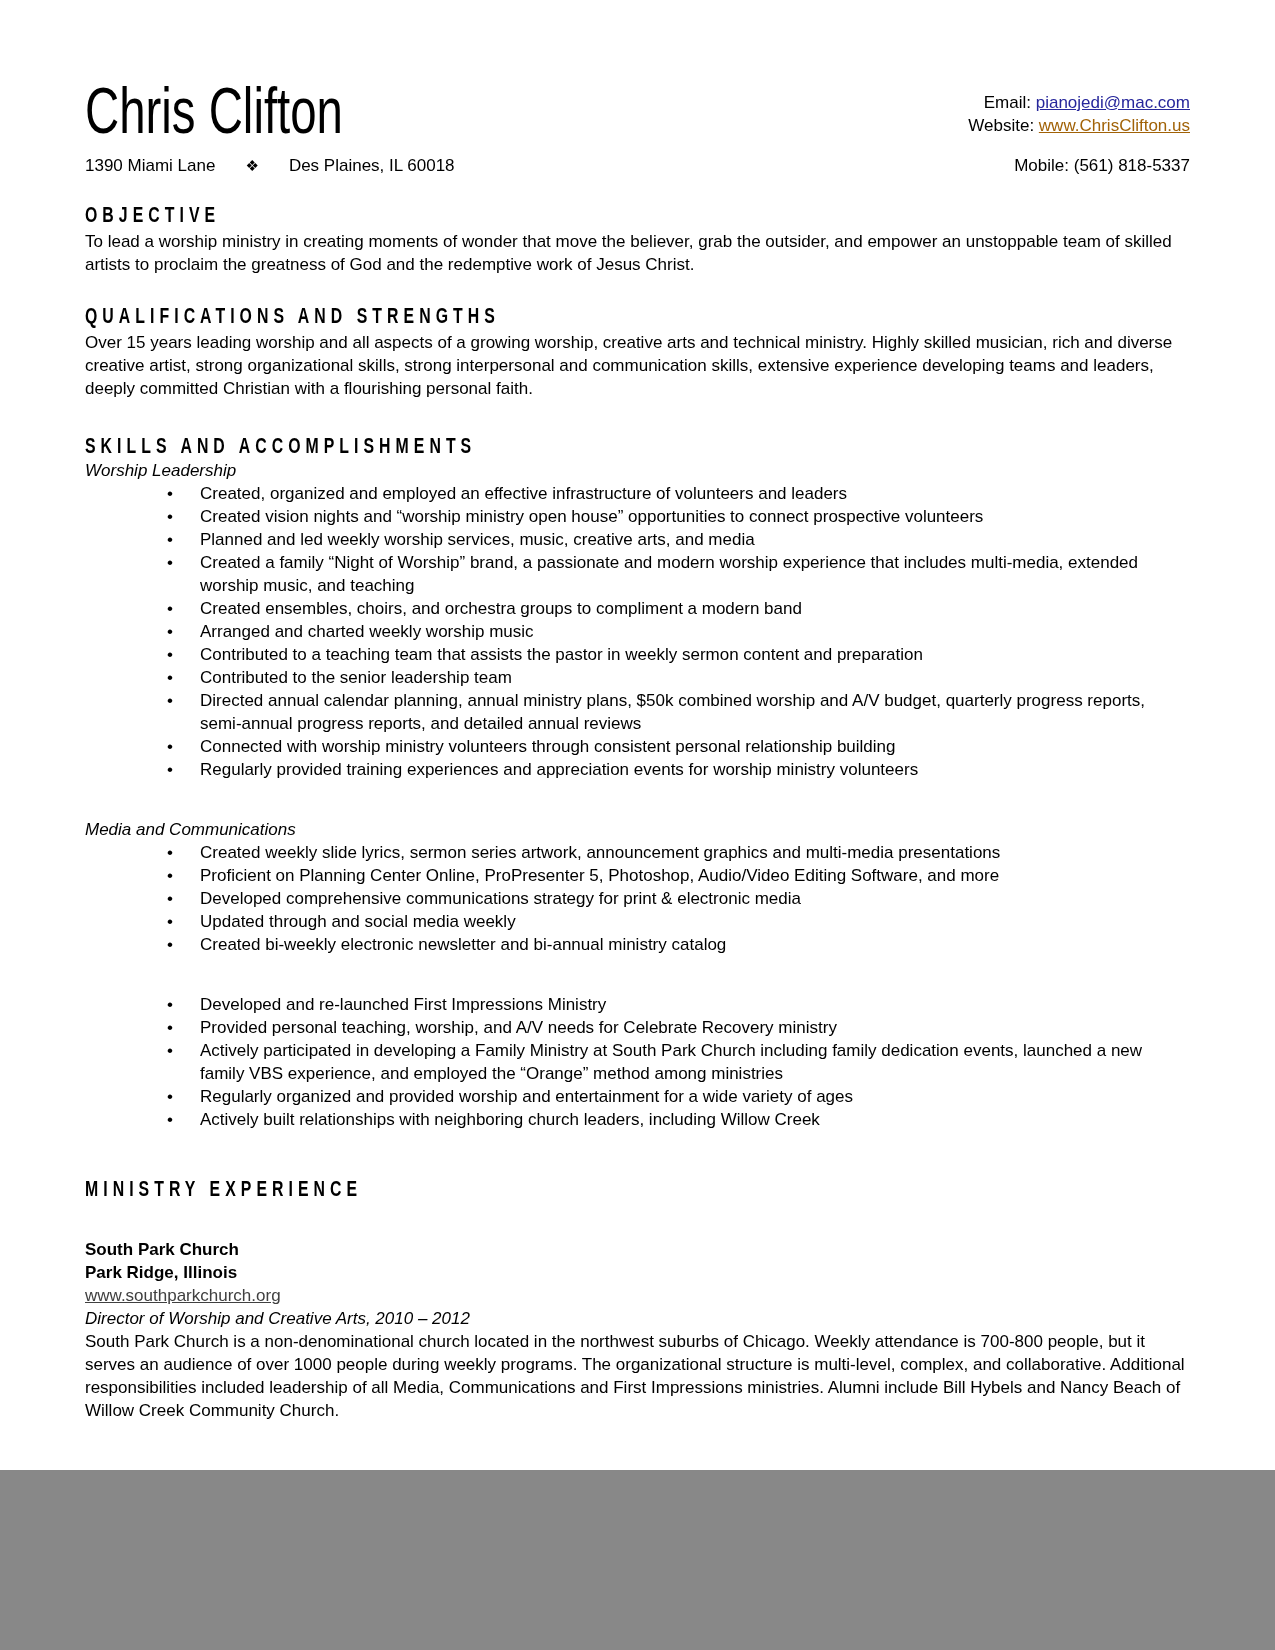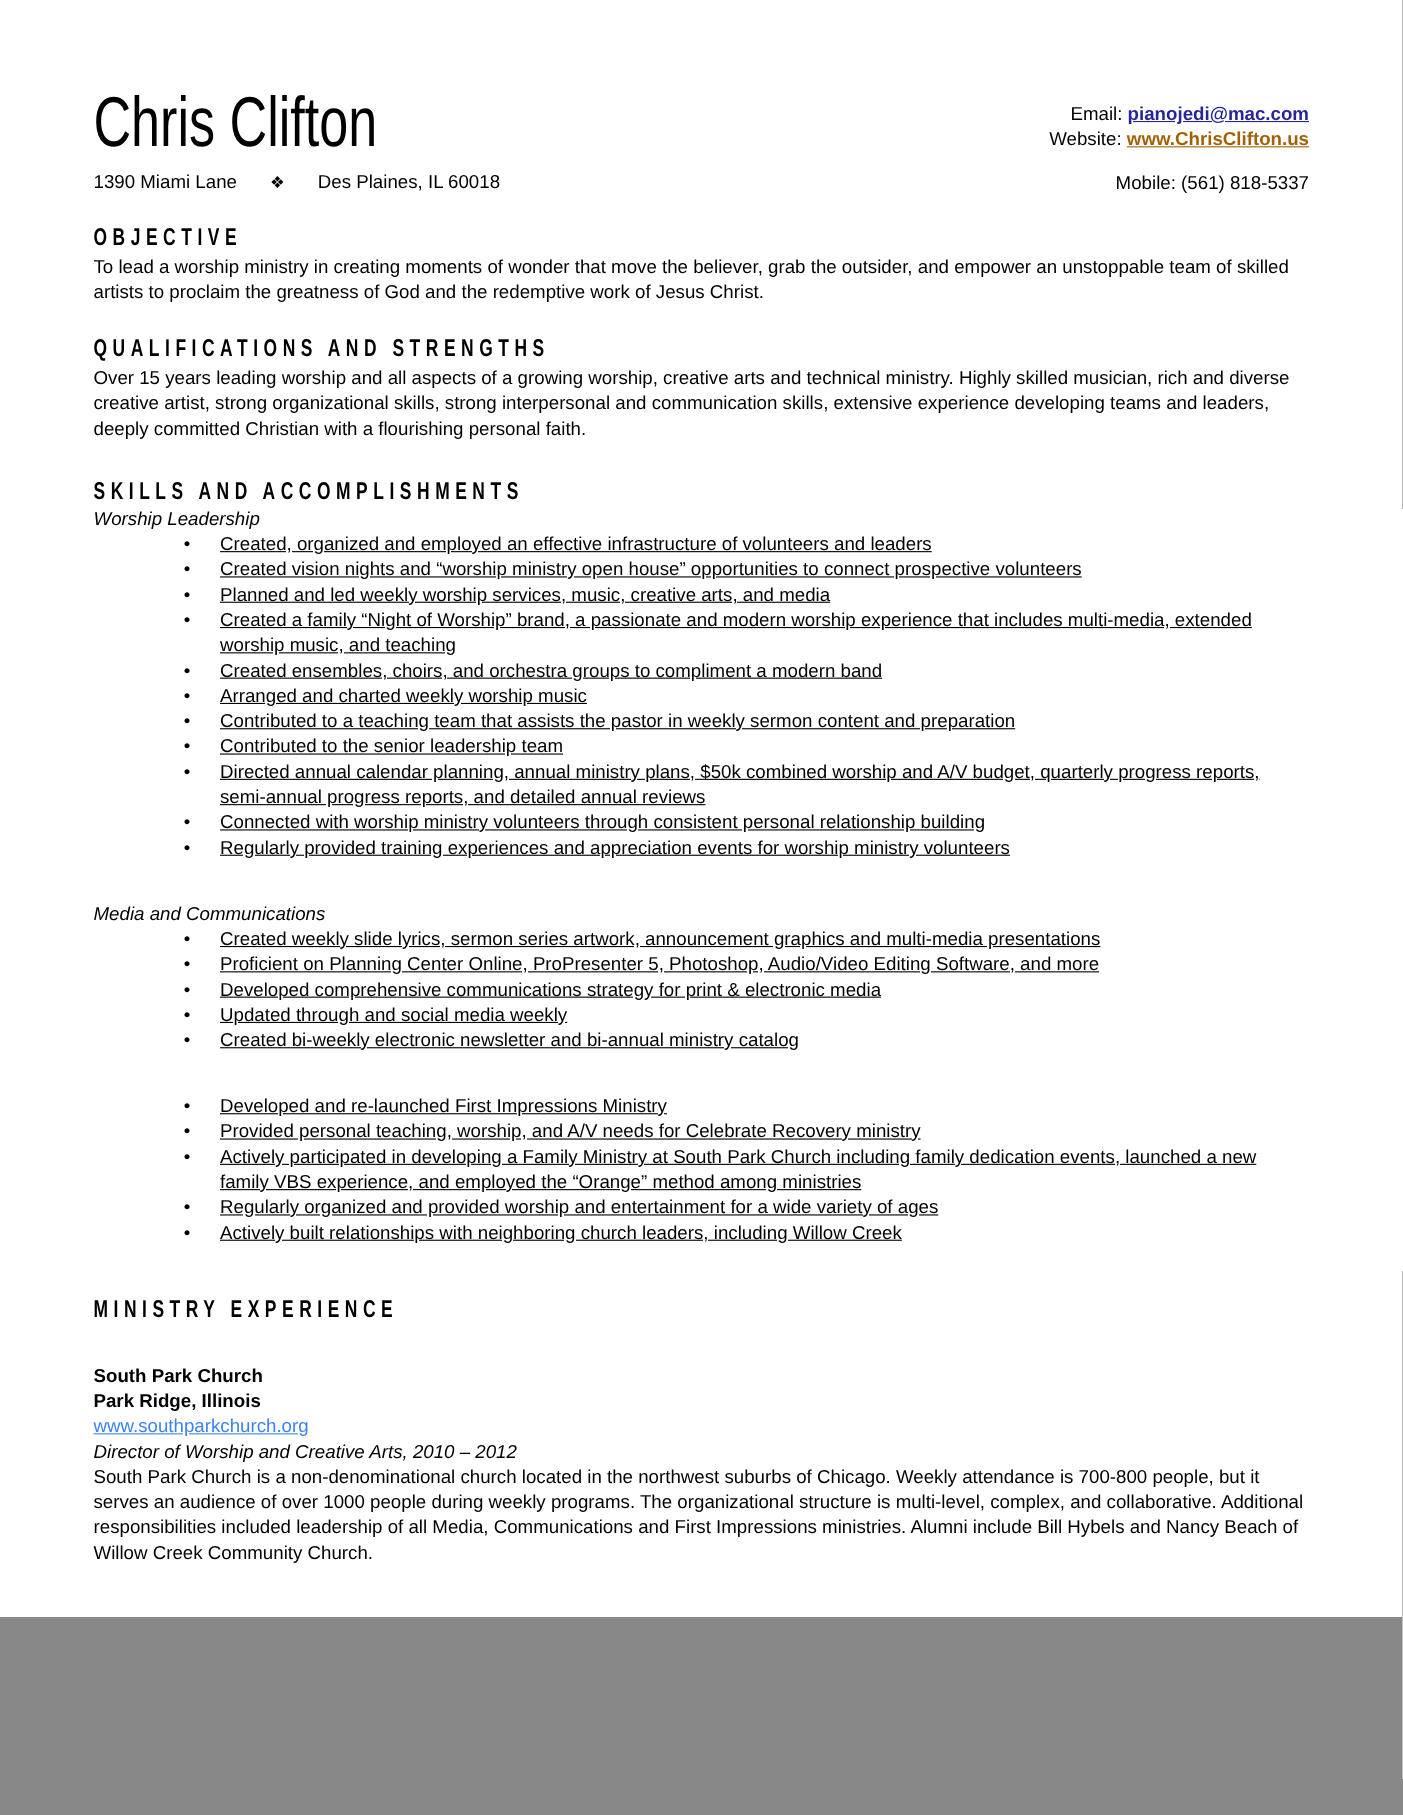--- a/index.html
+++ b/index.html
@@ -26,21 +26,21 @@
     font-weight: 400;
     letter-spacing: 0px;
     transform: scaleX(0.74);
     transform-origin: left bottom;
     white-space: nowrap;
   }
   .address { margin-top: 10px; white-space: nowrap; }
   .addr-sep { display:inline-block; margin: 0 30px; font-size: 15px; }
   .contact { text-align: right; line-height: 23px; }
   .contact .row { white-space: nowrap; }
-  .contact a { font-weight: bold; text-decoration: underline; }
+  .contact a { font-weight: normal; text-decoration: underline; }
   .contact .mobile-row { margin-top: 17px; font-weight: 400; }
   
   .sec-heading {
     display: inline-block;
     font-weight: bold;
     font-size: 22px;
     line-height: 24px;
     letter-spacing: 7px;
     transform: scaleX(0.72);
     transform-origin: left center;
@@ -48,21 +48,21 @@
   }
   .section { margin-top: 26px; }
   .section.qualifications { margin-top: 28px; }
   .section.skills { margin-top: 34px; }
   .section.experience { margin-top: 46px; }
   .sec-body { margin-top: 2px; }
   .group-title { font-style: italic; }
   .skills-group { margin-top: 0; }
   .skills-group + .skills-group { margin-top: 37px; }
   ul.bullets { list-style: none; margin: 0; padding: 0; }
-  ul.bullets li { position: relative; padding-left: 115px; text-decoration: underline; }
+  ul.bullets li { position: relative; padding-left: 115px; }
   ul.bullets li::before {
     content: "\2022";
     position: absolute;
     left: 82px;
     top: 0;
   }
   .exp-entry { margin-top: 36px; }
   .exp-org, .exp-loc { font-weight: bold; }
   .exp-link a { text-decoration: underline; }
   .exp-role { font-style: italic; }
@@ -147,20 +147,20 @@
     </div>
   </div>
 
   <div class="section experience">
     <div><span class="sec-heading">MINISTRY EXPERIENCE</span></div>
 
     <div class="exp-entry">
       <div class="exp-org">South Park Church</div>
       <div class="exp-loc">Park Ridge, Illinois</div>
       <div class="exp-link">
-        <a href="#" style="color:#3b82f6">www.southparkchurch.org</a>
+        <a href="#" style="color:#404040">www.southparkchurch.org</a>
       </div>
       <div class="exp-role">Director of Worship and Creative Arts, 2010 – 2012</div>
       <div class="exp-desc">South Park Church is a non-denominational church located in the northwest suburbs of Chicago. Weekly attendance is 700-800 people, but it serves an audience of over 1000 people during weekly programs. The organizational structure is multi-level, complex, and collaborative. Additional responsibilities included leadership of all Media, Communications and First Impressions ministries. Alumni include Bill Hybels and Nancy Beach of Willow Creek Community Church.</div>
     </div>
   </div>
 
 </div>
 
 </body></html>

